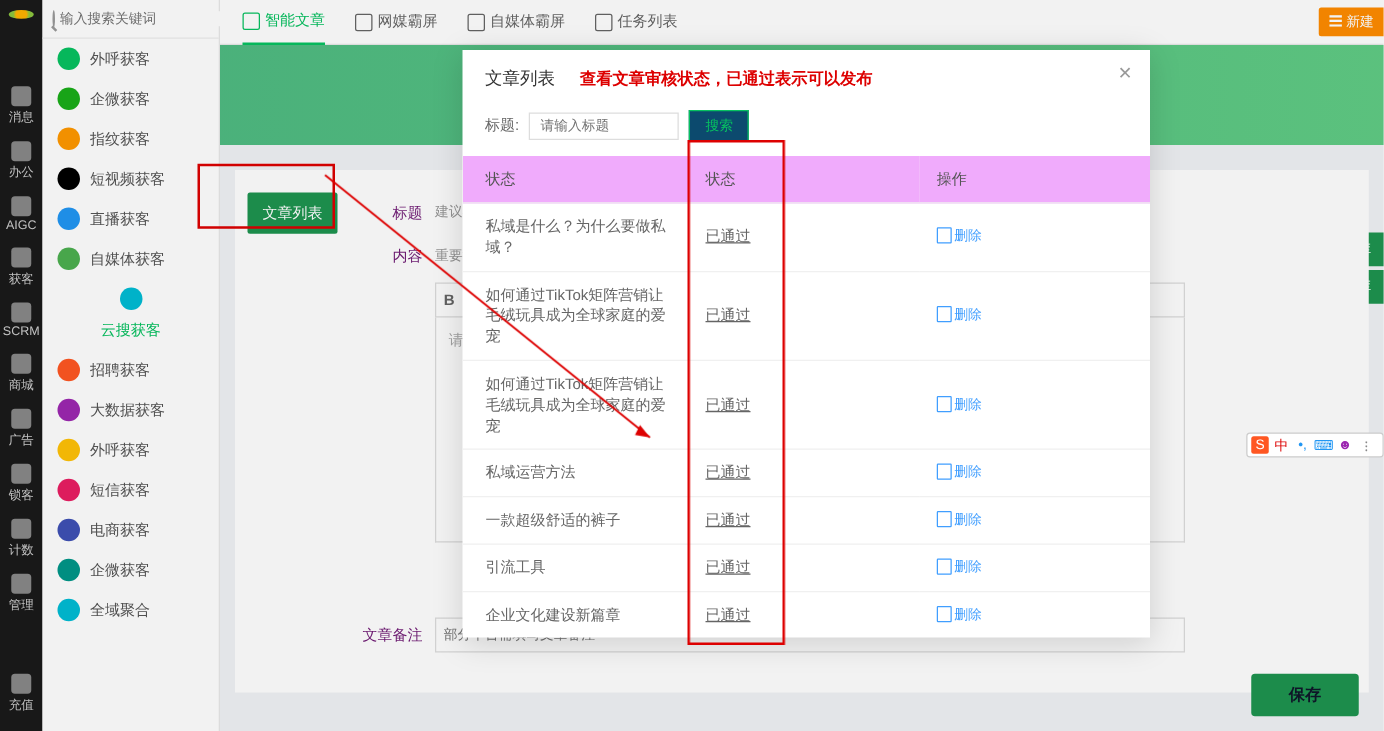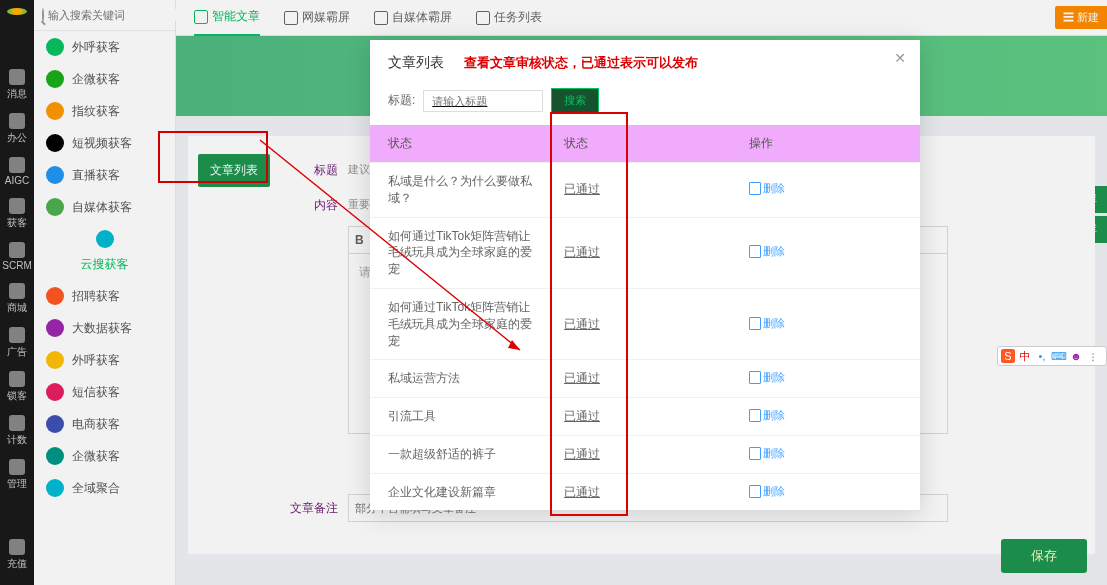--- a/index.html
+++ b/index.html
@@ -37,33 +37,33 @@
     .red-box-1 { position: absolute; top: 95px; left: -18px; width: 110px; height: 52px; border: 2px solid #d00; z-index: 6; }
 
     .form-card { position: absolute; top: 100px; left: 12px; right: 12px; background: #fff; padding: 20px 20px 20px 100px; z-index: 3; }
     .form-row { display: flex; align-items: flex-start; margin-bottom: 12px; gap: 10px; font-size: 12px; }
     .form-row .lbl { width: 50px; text-align: right; color: #701a75; padding-top: 6px; }
     .form-row .hint { color: #999; font-size: 11px; padding-top: 6px; }
     .editor-toolbar { border: 1px solid #ddd; padding: 6px; display: flex; gap: 10px; color: #666; font-weight: bold; font-size: 12px; width: 600px; }
     .editor-body { border: 1px solid #ddd; border-top: none; height: 180px; padding: 10px; color: #aaa; font-size: 12px; width: 600px; }
     .footnote-input { border: 1px solid #ddd; padding: 6px; width: 600px; height: 28px; color: #aaa; font-size: 11px; }
     .side-green-btn { position: absolute; right: 0; background: #1e9450; color: #fff; padding: 6px 10px; font-size: 11px; border-radius: 3px 0 0 3px; cursor: pointer; }
-    .save-btn { position: absolute; bottom: 12px; right: 20px; background: #1e9450; color: #fef9c3; padding: 8px 30px; font-size: 13px; border: none; border-radius: 3px; cursor: pointer; z-index: 4; }
+    .save-btn { position: absolute; bottom: 12px; right: 20px; background: #1e9450; color: #0f172a; padding: 8px 30px; font-size: 13px; border: none; border-radius: 3px; cursor: pointer; z-index: 4; font-weight: bold; }
 
     
     .modal-overlay { position: absolute; inset: 0; background: rgba(0,0,0,0.05); z-index: 100; }
     .modal { position: absolute; top: 40px; left: 370px; width: 550px; height: 470px; background: #fff; box-shadow: 0 4px 24px rgba(0,0,0,0.15); z-index: 101; display: flex; flex-direction: column; }
     .modal-header { padding: 14px 18px 10px; display: flex; align-items: center; position: relative; }
     .modal-title { font-size: 14px; color: #333; margin-right: 20px; }
     .modal-hint { color: #d00; font-size: 13px; font-weight: bold; }
     .modal-close { position: absolute; right: 14px; top: 10px; color: #999; cursor: pointer; font-size: 14px; }
     .modal-search { padding: 6px 18px 12px; display: flex; align-items: center; gap: 8px; font-size: 12px; }
     .modal-search .lbl { color: #666; }
-    .modal-search input { border: 1px solid #ddd; padding: 4px 8px; width: 120px; font-size: 11px; outline: none; text-decoration: underline; }
-    .modal-search .srch-btn { border: 1px solid #07c160; color: #07c160; background: #14532d; padding: 4px 12px; font-size: 11px; cursor: pointer; }
+    .modal-search input { border: 1px solid #ddd; padding: 4px 8px; width: 120px; font-size: 11px; outline: none; }
+    .modal-search .srch-btn { border: 1px solid #07c160; color: #07c160; background: #0c4a6e; padding: 4px 12px; font-size: 11px; cursor: pointer; }
     .modal-table { flex: 1; overflow-y: auto; }
     .modal-table table { width: 100%; border-collapse: collapse; }
     .modal-table th, .modal-table td { text-align: left; padding: 10px 14px; font-size: 12px; border-bottom: 1px solid #f0f0f0; }
     .modal-table th { background: #f0abfc; color: #555; font-weight: normal; }
     .modal-table th:first-child, .modal-table td:first-child { width: 180px; padding-left: 18px; }
     .modal-table td:first-child { color: #666; line-height: 1.4; }
     .modal-table td.status { color: #666; text-decoration: underline; }
     .modal-table .del-link { color: #409eff; cursor: pointer; display: inline-flex; align-items: center; gap: 2px; font-size: 11px; }
     .modal-table .del-link::before { content: ""; width: 10px; height: 11px; border: 1px solid #409eff; border-radius: 1px; display: inline-block; }
 
@@ -288,26 +288,26 @@
             <td>如何通过TikTok矩阵营销让毛绒玩具成为全球家庭的爱宠</td>
             <td class="status">已通过</td>
             <td><span class="del-link">删除</span></td>
           </tr>
           <tr>
             <td>私域运营方法</td>
             <td class="status">已通过</td>
             <td><span class="del-link">删除</span></td>
           </tr>
           <tr>
+            <td>一款超级舒适的裤子</td>
+            <td class="status">已通过</td>
+            <td><span class="del-link">删除</span></td>
+          </tr>
+          <tr>
             <td>引流工具</td>
-            <td class="status">已通过</td>
-            <td><span class="del-link">删除</span></td>
-          </tr>
-          <tr>
-            <td>一款超级舒适的裤子</td>
             <td class="status">已通过</td>
             <td><span class="del-link">删除</span></td>
           </tr>
           <tr>
             <td>企业文化建设新篇章</td>
             <td class="status">已通过</td>
             <td><span class="del-link">删除</span></td>
           </tr>
         </tbody>
     </table>

